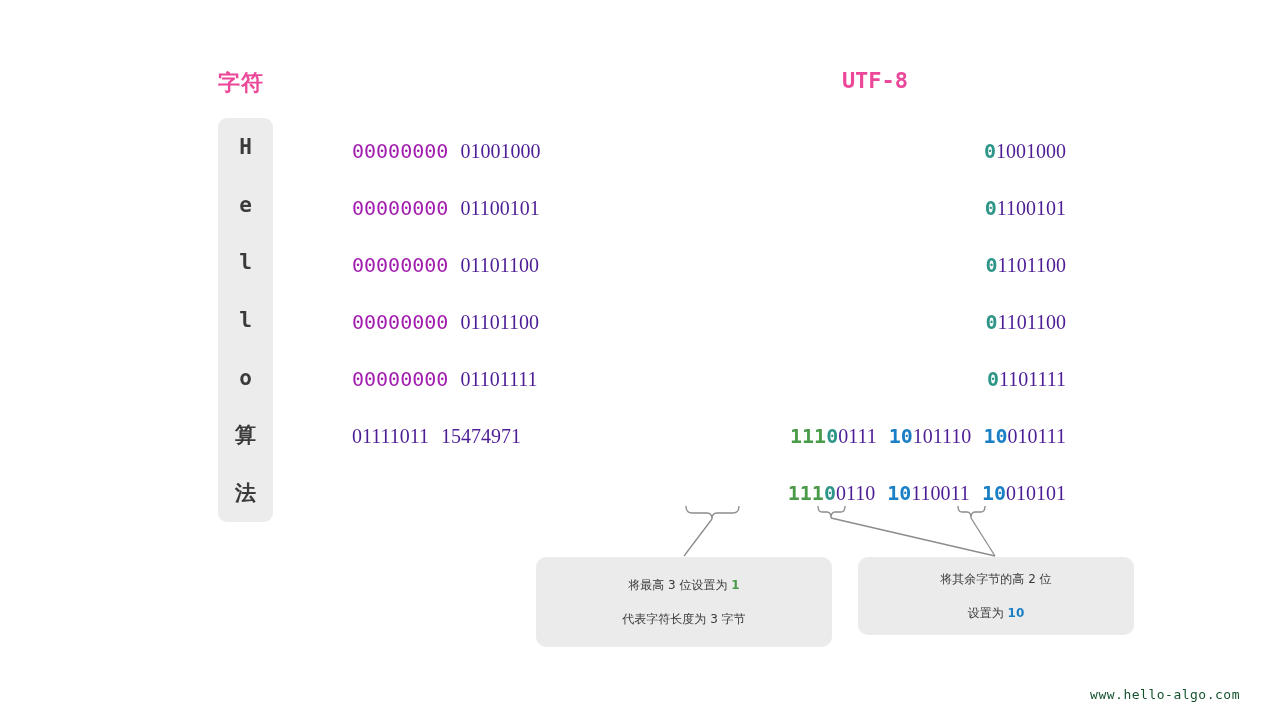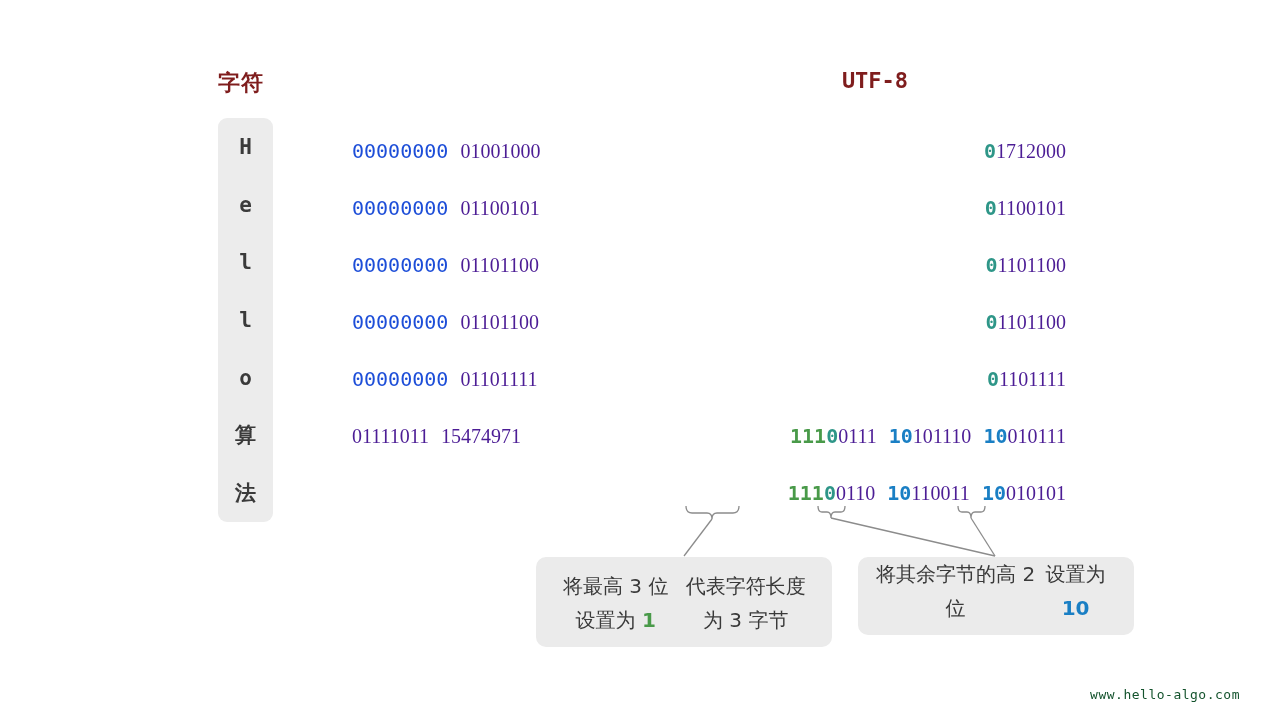--- a/index.html
+++ b/index.html
@@ -16,21 +16,21 @@
     height: 720px;
     background: #ffffff;
   }
 
   
   .hdr {
     position: absolute;
     font-family: "DejaVu Sans Mono", monospace;
     font-weight: bold;
     font-size: 22px;
-    color: #7f1d1d;
+    color: #ec4899;
     white-space: nowrap;
   }
   .hdr-char  { left: 218px; top: 68px; font-family: "DejaVu Sans", sans-serif; letter-spacing: 1px; }
   .hdr-uni   { left: 330px; top: 68px; width: 300px; text-align: center; }
   .hdr-utf   { left: 760px; top: 68px; width: 230px; text-align: center; }
 
   
   .char-panel {
     position: absolute;
     left: 218px; top: 118px;
@@ -57,36 +57,37 @@
     position: absolute;
     font-family: "DejaVu Sans Mono", monospace;
     font-size: 20px;
     color: #3a3a3a;
     white-space: pre;
     letter-spacing: 0px;
   }
   .uni-col { left: 352px; }
   .utf-col { right: 214px; text-align: right; }
 
-  .dim   { color: #1d4ed8; }
+  .dim   { color: #a21caf; }
   .dark  { color: #4c1d95; font-family: Liberation Serif, serif; }
   .teal  { color: #2e9688; font-weight: bold; }
   .green { color: #499a49; font-weight: bold; }
   .blue  { color: #1a7fc4; font-weight: bold; }
 
   
   .callout {
     position: absolute;
     background: #ebebeb;
     border-radius: 10px;
     display: flex;
-    align-items: flex-end;
+    flex-direction: column;
+    align-items: center;
     justify-content: center;
     font-family: "DejaVu Sans", sans-serif;
-    font-size: 20px;
+    font-size: 12px;
     color: #3a3a3a;
     line-height: 34px;
     text-align: center;
     padding: 10px 18px;
   }
   .callout-1 { left: 536px; top: 557px; width: 296px; height: 90px; }
   .callout-2 { left: 858px; top: 557px; width: 276px; height: 78px; }
   .callout .em-green { color: #499a49; font-weight: bold; }
   .callout .em-blue  { color: #1a7fc4; font-weight: bold; }
 
@@ -127,21 +128,21 @@
     <div class="char-cell cjk" style="top:346.2px;">法</div>
   </div>
 
   <div class="bin uni-col" style="top:139px;"><span class="dim">00000000</span> <span class="dark">01001000</span></div>
   <div class="bin uni-col" style="top:196px;"><span class="dim">00000000</span> <span class="dark">01100101</span></div>
   <div class="bin uni-col" style="top:253px;"><span class="dim">00000000</span> <span class="dark">01101100</span></div>
   <div class="bin uni-col" style="top:310px;"><span class="dim">00000000</span> <span class="dark">01101100</span></div>
   <div class="bin uni-col" style="top:367px;"><span class="dim">00000000</span> <span class="dark">01101111</span></div>
   <div class="bin uni-col" style="top:424px;"><span class="dark">01111011</span> <span class="dark">15474971</span></div>
 
-  <div class="bin utf-col" style="top:139px;"><span class="teal">0</span><span class="dark">1712000</span></div>
+  <div class="bin utf-col" style="top:139px;"><span class="teal">0</span><span class="dark">1001000</span></div>
   <div class="bin utf-col" style="top:196px;"><span class="teal">0</span><span class="dark">1100101</span></div>
   <div class="bin utf-col" style="top:253px;"><span class="teal">0</span><span class="dark">1101100</span></div>
   <div class="bin utf-col" style="top:310px;"><span class="teal">0</span><span class="dark">1101100</span></div>
   <div class="bin utf-col" style="top:367px;"><span class="teal">0</span><span class="dark">1101111</span></div>
 
   <div class="bin utf-col" style="top:424px;"><span class="green">111</span><span class="teal">0</span><span class="dark">0111</span> <span class="blue">10</span><span class="dark">101110</span> <span class="blue">10</span><span class="dark">010111</span></div>
 
   <div class="bin utf-col" style="top:481px;margin-left:38px;"><span class="green">111</span><span class="teal">0</span><span class="dark">0110</span> <span class="blue">10</span><span class="dark">110011</span> <span class="blue">10</span><span class="dark">010101</span></div>
 
   <svg id="connectors" viewBox="0 0 1280 720">

